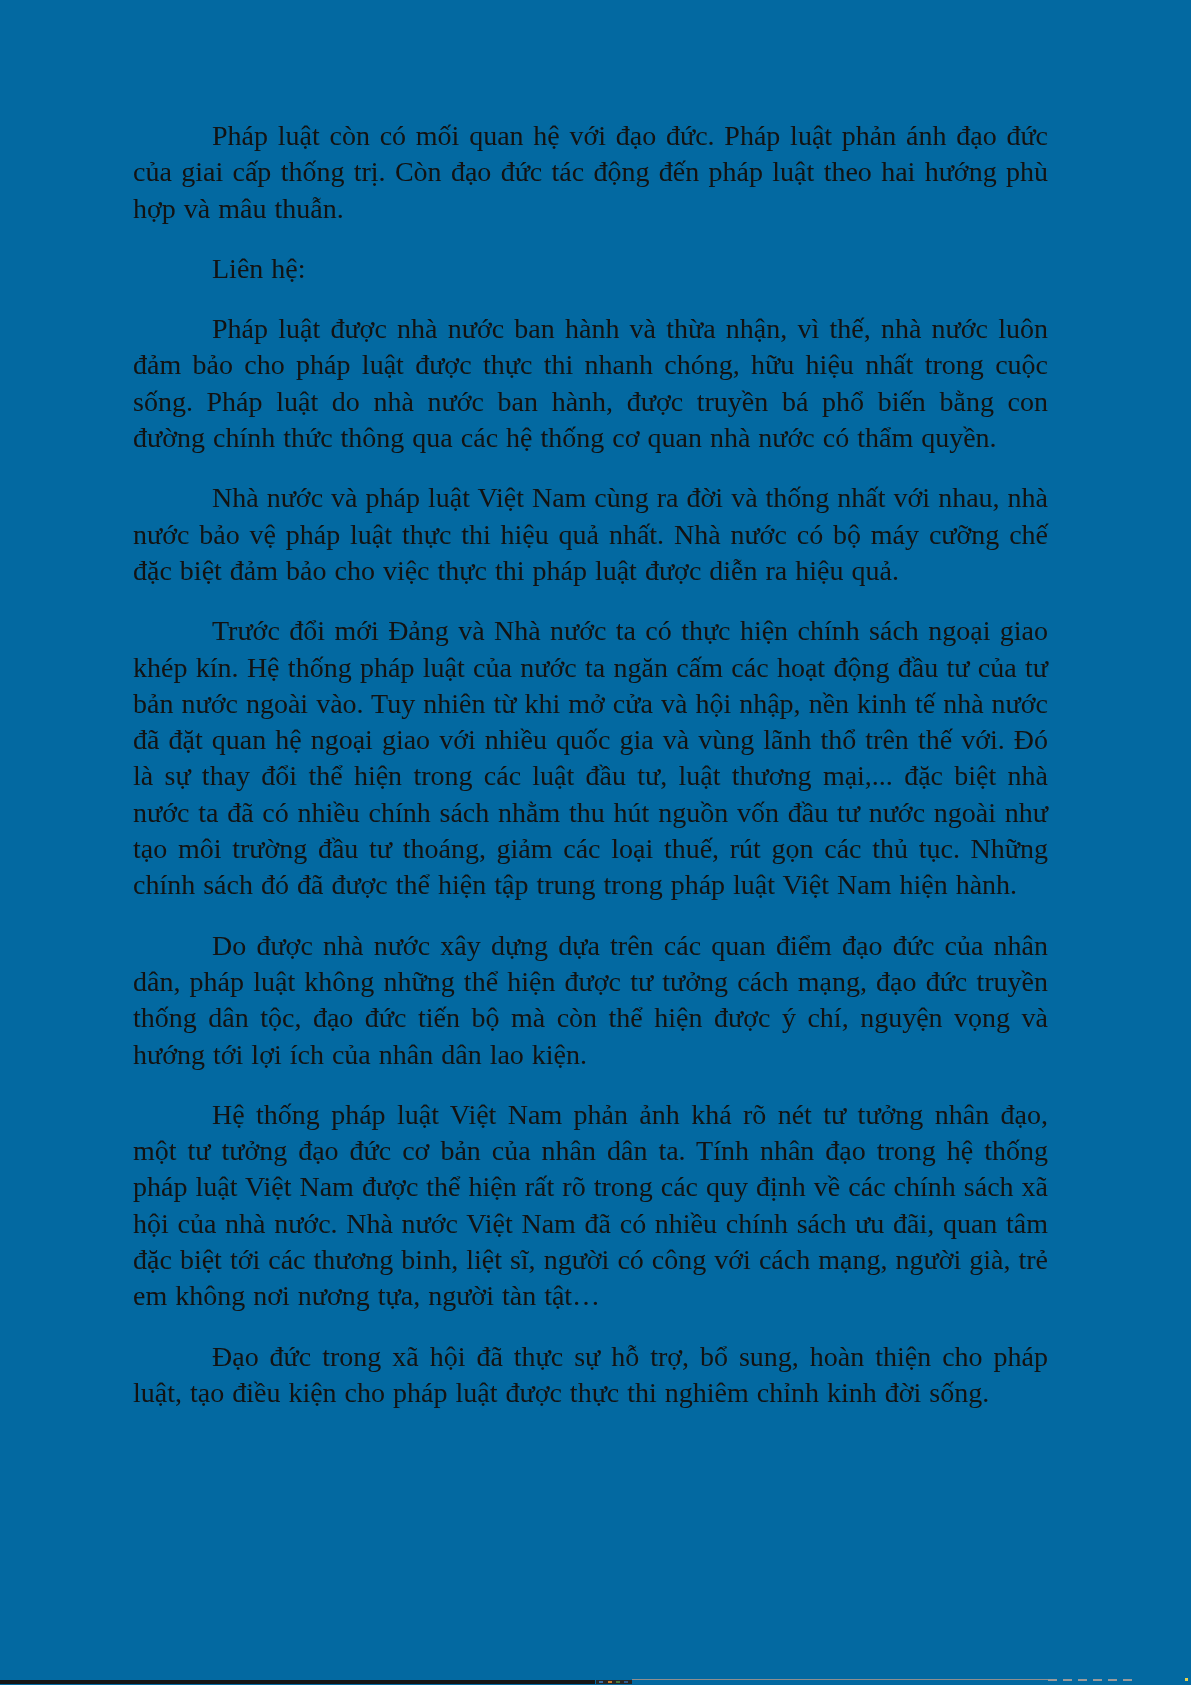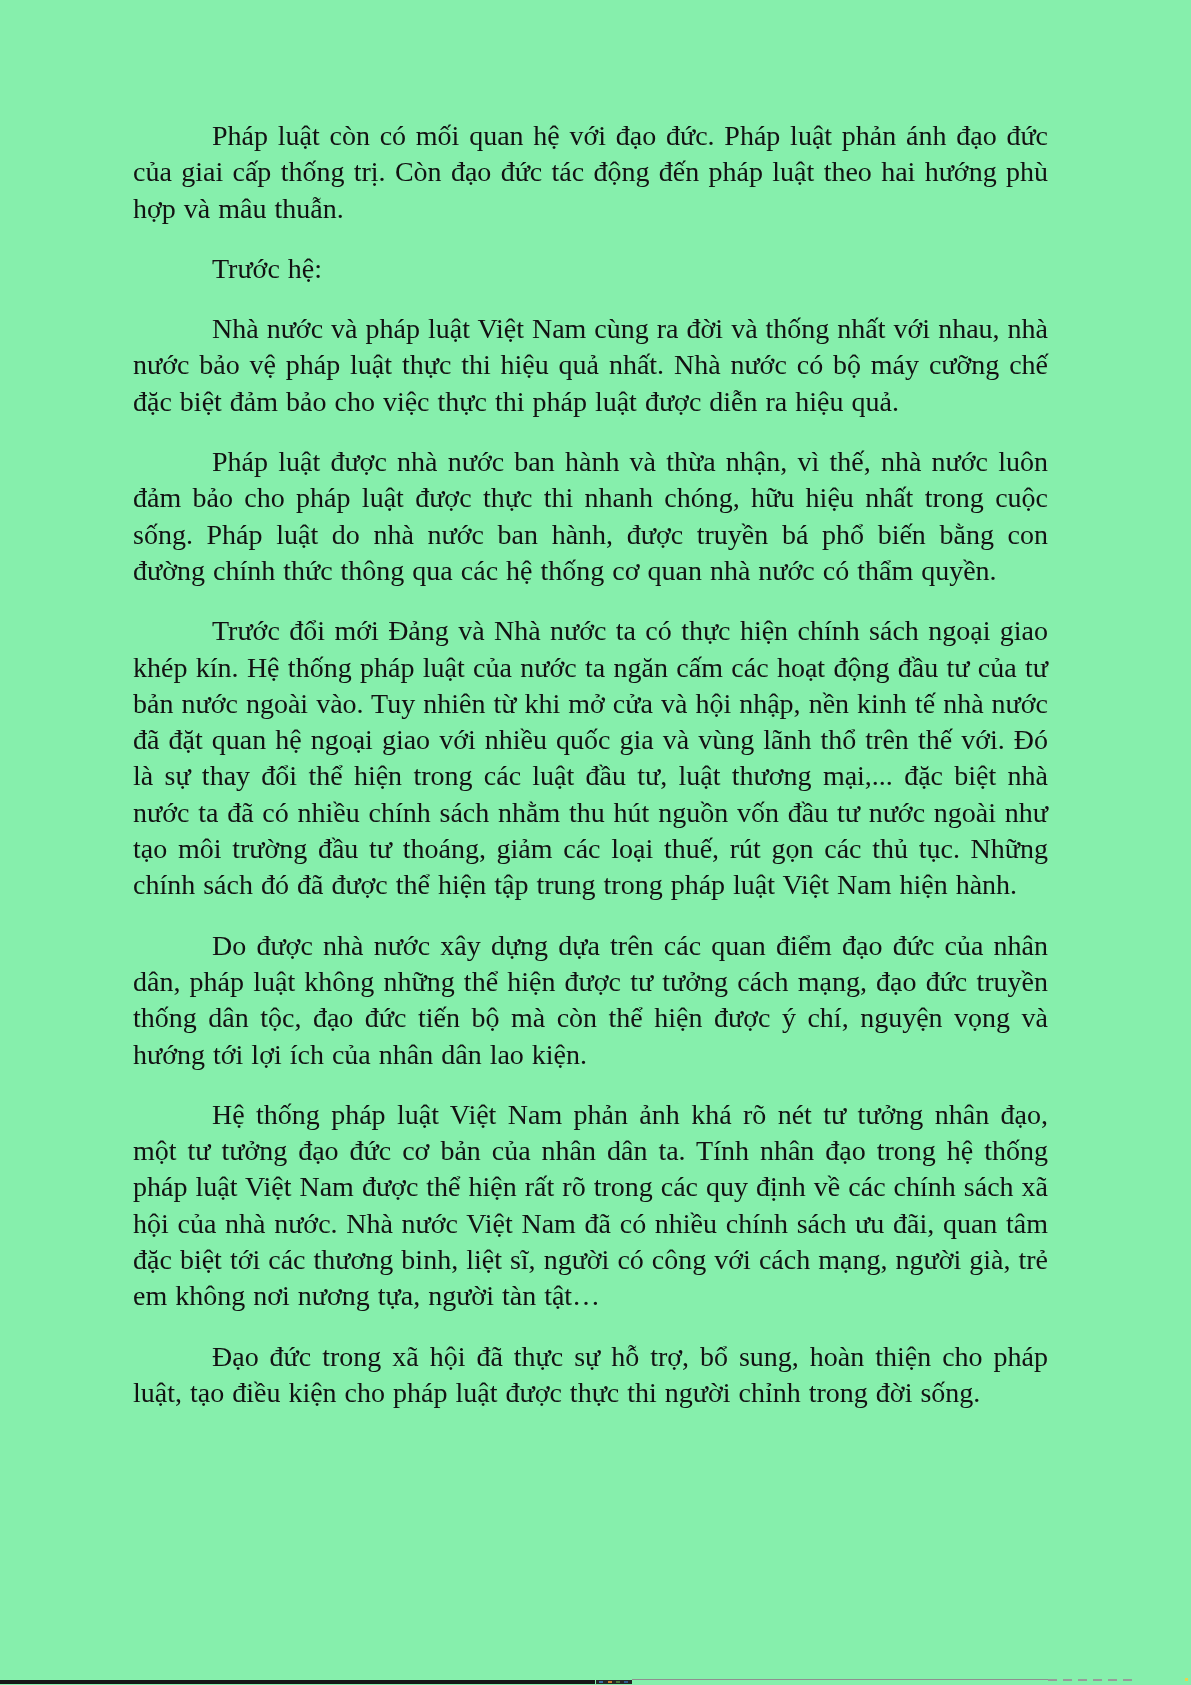--- a/index.html
+++ b/index.html
@@ -5,21 +5,21 @@
   html, body { margin: 0; padding: 0; }
   body {
     width: 1191px; height: 1685px;
     background: #ffffff;
     position: relative;
     overflow: hidden;
     font-family: "Liberation Serif", "DejaVu Serif", serif;
   }
   .page {
     position: absolute; inset: 0;
-    background: #86efac;
+    background: #0369a1;
     color: #121212;
   }
   .content {
     position: absolute;
     left: 133px;
     top: 118px;
     width: 915px;
   }
   .para {
     margin: 0 0 24px 0;
@@ -70,27 +70,27 @@
     background: #e8d44d;
   }
 </style>
 </head>
 <body>
 
 <div class="page">
 
   <div class="content">
     <p class="para">Pháp luật còn có mối quan hệ với đạo đức. Pháp luật phản ánh đạo đức của giai cấp thống trị. Còn đạo đức tác động đến pháp luật theo hai hướng phù hợp và mâu thuẫn.</p>
-    <p class="para">Trước hệ:</p>
+    <p class="para">Liên hệ:</p>
+    <p class="para">Pháp luật được nhà nước ban hành và thừa nhận, vì thế, nhà nước luôn đảm bảo cho pháp luật được thực thi nhanh chóng, hữu hiệu nhất trong cuộc sống. Pháp luật do nhà nước ban hành, được truyền bá phổ biến bằng con đường chính thức thông qua các hệ thống cơ quan nhà nước có thẩm quyền.</p>
     <p class="para">Nhà nước và pháp luật Việt Nam cùng ra đời và thống nhất với nhau, nhà nước bảo vệ pháp luật thực thi hiệu quả nhất. Nhà nước có bộ máy cưỡng chế đặc biệt đảm bảo cho việc thực thi pháp luật được diễn ra hiệu quả.</p>
-    <p class="para">Pháp luật được nhà nước ban hành và thừa nhận, vì thế, nhà nước luôn đảm bảo cho pháp luật được thực thi nhanh chóng, hữu hiệu nhất trong cuộc sống. Pháp luật do nhà nước ban hành, được truyền bá phổ biến bằng con đường chính thức thông qua các hệ thống cơ quan nhà nước có thẩm quyền.</p>
     <p class="para">Trước đổi mới Đảng và Nhà nước ta có thực hiện chính sách ngoại giao khép kín. Hệ thống pháp luật của nước ta ngăn cấm các hoạt động đầu tư của tư bản nước ngoài vào. Tuy nhiên từ khi mở cửa và hội nhập, nền kinh tế nhà nước đã đặt quan hệ ngoại giao với nhiều quốc gia và vùng lãnh thổ trên thế với. Đó là sự thay đổi thể hiện trong các luật đầu tư, luật thương mại,... đặc biệt nhà nước ta đã có nhiều chính sách nhằm thu hút nguồn vốn đầu tư nước ngoài như tạo môi trường đầu tư thoáng, giảm các loại thuế, rút gọn các thủ tục. Những chính sách đó đã được thể hiện tập trung trong pháp luật Việt Nam hiện hành.</p>
     <p class="para">Do được nhà nước xây dựng dựa trên các quan điểm đạo đức của nhân dân, pháp luật không những thể hiện được tư tưởng cách mạng, đạo đức truyền thống dân tộc, đạo đức tiến bộ mà còn thể hiện được ý chí, nguyện vọng và hướng tới lợi ích của nhân dân lao kiện.</p>
     <p class="para">Hệ thống pháp luật Việt Nam phản ảnh khá rõ nét tư tưởng nhân đạo, một tư tưởng đạo đức cơ bản của nhân dân ta. Tính nhân đạo trong hệ thống pháp luật Việt Nam được thể hiện rất rõ trong các quy định về các chính sách xã hội của nhà nước. Nhà nước Việt Nam đã có nhiều chính sách ưu đãi, quan tâm đặc biệt tới các thương binh, liệt sĩ, người có công với cách mạng, người già, trẻ em không nơi nương tựa, người tàn tật…</p>
-    <p class="para">Đạo đức trong xã hội đã thực sự hỗ trợ, bổ sung, hoàn thiện cho pháp luật, tạo điều kiện cho pháp luật được thực thi người chỉnh trong đời sống.</p>
+    <p class="para">Đạo đức trong xã hội đã thực sự hỗ trợ, bổ sung, hoàn thiện cho pháp luật, tạo điều kiện cho pháp luật được thực thi nghiêm chỉnh kinh đời sống.</p>
   </div>
 
   <div class="bottom-strip">
     <div class="bar-black"></div>
     <div class="icon-sliver">
       <i class="c1"></i>
       <i class="c2"></i>
       <i class="c3"></i>
       <i class="c4"></i>
     </div>

